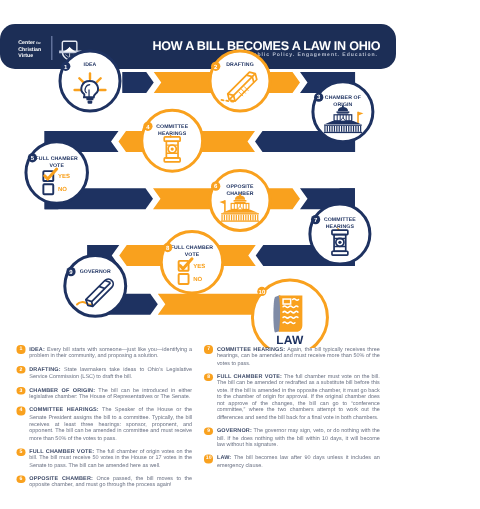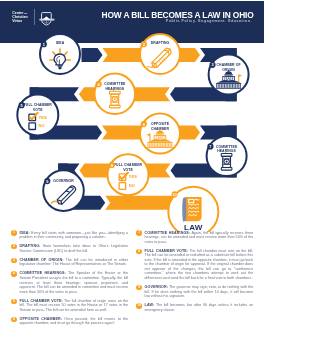--- a/index.html
+++ b/index.html
@@ -1,21 +1,21 @@
 <!DOCTYPE html>
 <html><head>
 <meta charset="utf-8">
 <title>How a Bill Becomes a Law in Ohio</title>
 <style>
   html,body{margin:0;padding:0;background:#fff;}
   body{width:264px;height:339px;font-family:"Liberation Sans",sans-serif;overflow:hidden;}
   #page{position:relative;width:264px;height:339px;background:#fff;}
 
   
-  .hdr{position:absolute;left:0;top:1px;width:264px;height:42px;background:#1c2e56;}
+  .hdr{position:absolute;left:0;top:16px;width:264px;height:30px;background:#1c2e56;border-radius:10px;}
   .logo{position:absolute;left:12.2px;top:11.2px;}
   .logo-text{color:#fff;font-weight:bold;font-size:3.5px;line-height:3.86px;
              letter-spacing:.02px;white-space:nowrap;}
   .logo-text .sm{font-size:2.2px;font-weight:bold;letter-spacing:.06px;
                  position:relative;top:-.45px;margin-left:.8px;}
   .logo-sep{position:absolute;left:33.6px;top:8.4px;width:.65px;height:15.2px;background:#60719a;}
   .logo-mark{position:absolute;left:40.6px;top:10.5px;}
   .title{position:absolute;left:0;top:9.8px;width:355.2px;text-align:center;color:#fff;
          font-weight:bold;font-size:8.4px;letter-spacing:-.15px;line-height:8.4px;}
   .subtitle{position:absolute;left:0;top:19.3px;width:418px;text-align:center;color:#b9c0d2;

